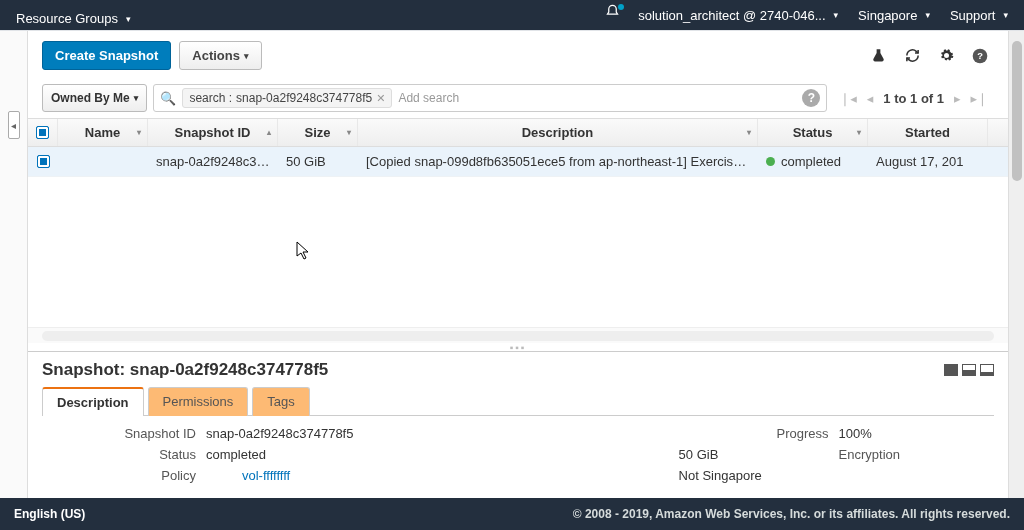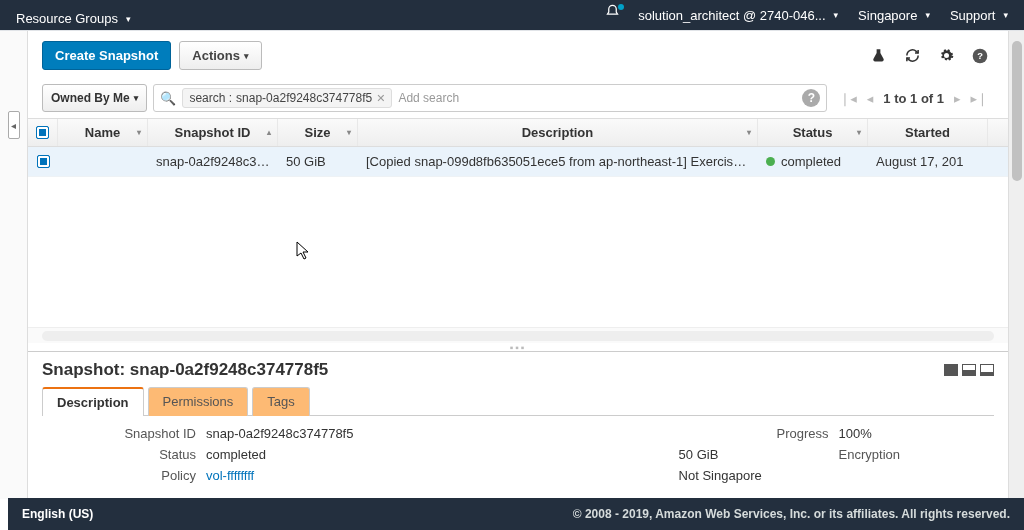--- a/index.html
+++ b/index.html
@@ -85,27 +85,27 @@
 .l1 .bar { height:100%; }
 .l2 .bar { height:50%; margin-top:auto;}
 .l3 .bar { height:33%; margin-top:auto;}
 .tabs { display:flex; gap:4px; border-bottom:1px solid #ccc;}
 .tab { padding:6px 14px; border:1px solid #ccc; border-bottom:none; background:#fdba74; color:#555; font-size:13px; cursor:pointer; border-radius:3px 3px 0 0; position:relative; top:1px;}
 .tab.active { background:#fff; color:#333; font-weight:bold; border-top:2px solid #ec7211;}
 .kv { display:flex; padding:10px 4px 0 4px; gap:40px;}
 .kvcol { display:grid; grid-template-columns: 160px auto; row-gap:6px; font-size:13px;}
 .kvcol .k { text-align:right; color:#555; padding-right:10px;}
 .kvcol .v { color:#333; }
-.kvcol .v.link { color:#0073bb; cursor:pointer;}
+.kvcol .v.link { color:#0073bb; cursor:pointer;margin-left:36px;}
 
 
 .cursor-arrow { position:absolute; left:268px; top:210px; pointer-events:none; }
 
 
-.footer { position:absolute; left:8px; right:0; bottom:0; height:32px; background:#232f3e; color:#d5dbdb; display:flex; align-items:center; padding:0 14px; font-size:12px; }
+.footer { position:absolute; left:0; right:0; bottom:0; height:32px; background:#232f3e; color:#d5dbdb; display:flex; align-items:center; padding:0 14px; font-size:12px; }
 .footer .lang { font-weight:bold; color:#fff; }
 .footer .copy { margin-left:auto;font-weight:bold; }
 .footer .links { display:flex; gap:20px; margin-left:20px; color:#fff;}
 .footer .links span { cursor:pointer; }
 </style>
 </head>
 <body>
 
 <div class="topnav">
   <div class="left">

